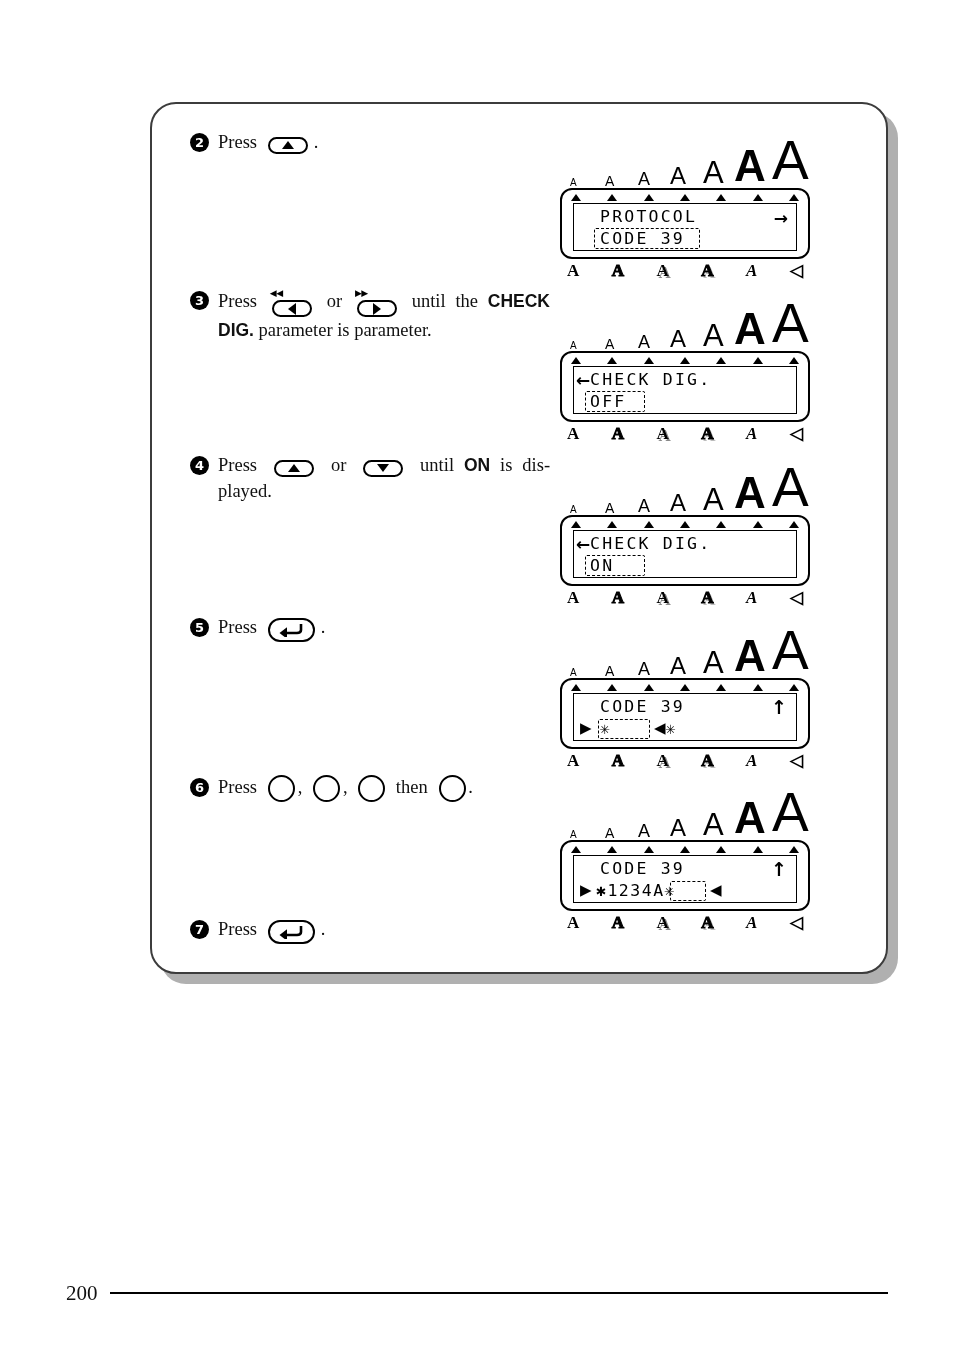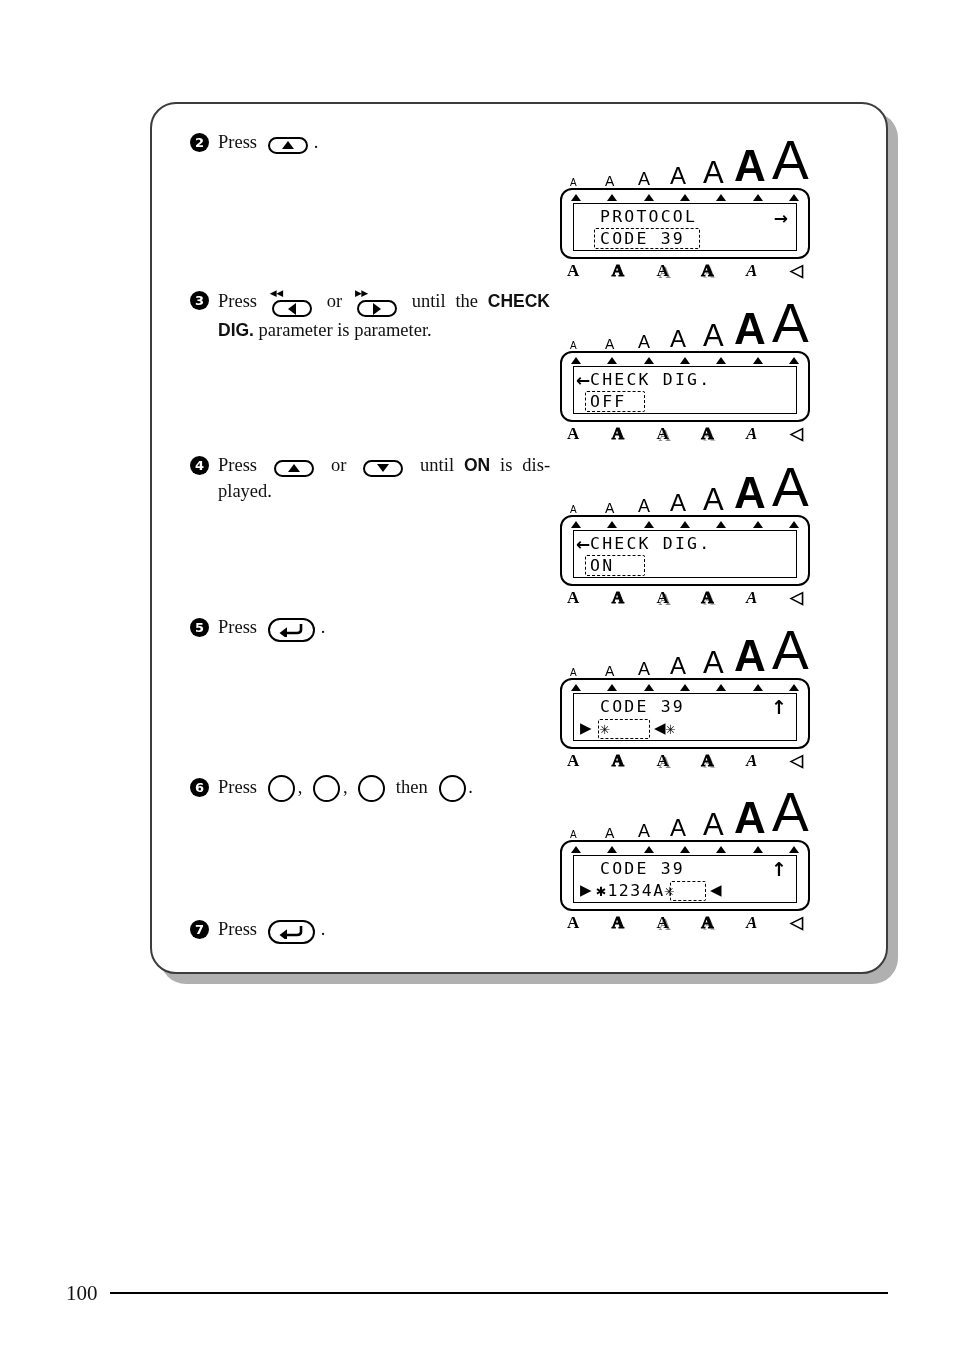--- a/index.html
+++ b/index.html
@@ -553,16 +553,16 @@
     <div class="lcd-bottom">
       <span>A</span>
       <span class="ico-outline">A</span>
       <span class="ico-shadow">A</span>
       <span class="ico-outshad">A</span>
       <span class="ico-italic">A</span>
       <span class="ico-tri">◁</span>
     </div>
   </div>
 
-  <div class="footer-num">100</div>
+  <div class="footer-num">200</div>
   <div class="footer-rule"></div>
 
 </div>
 
 </body></html>

